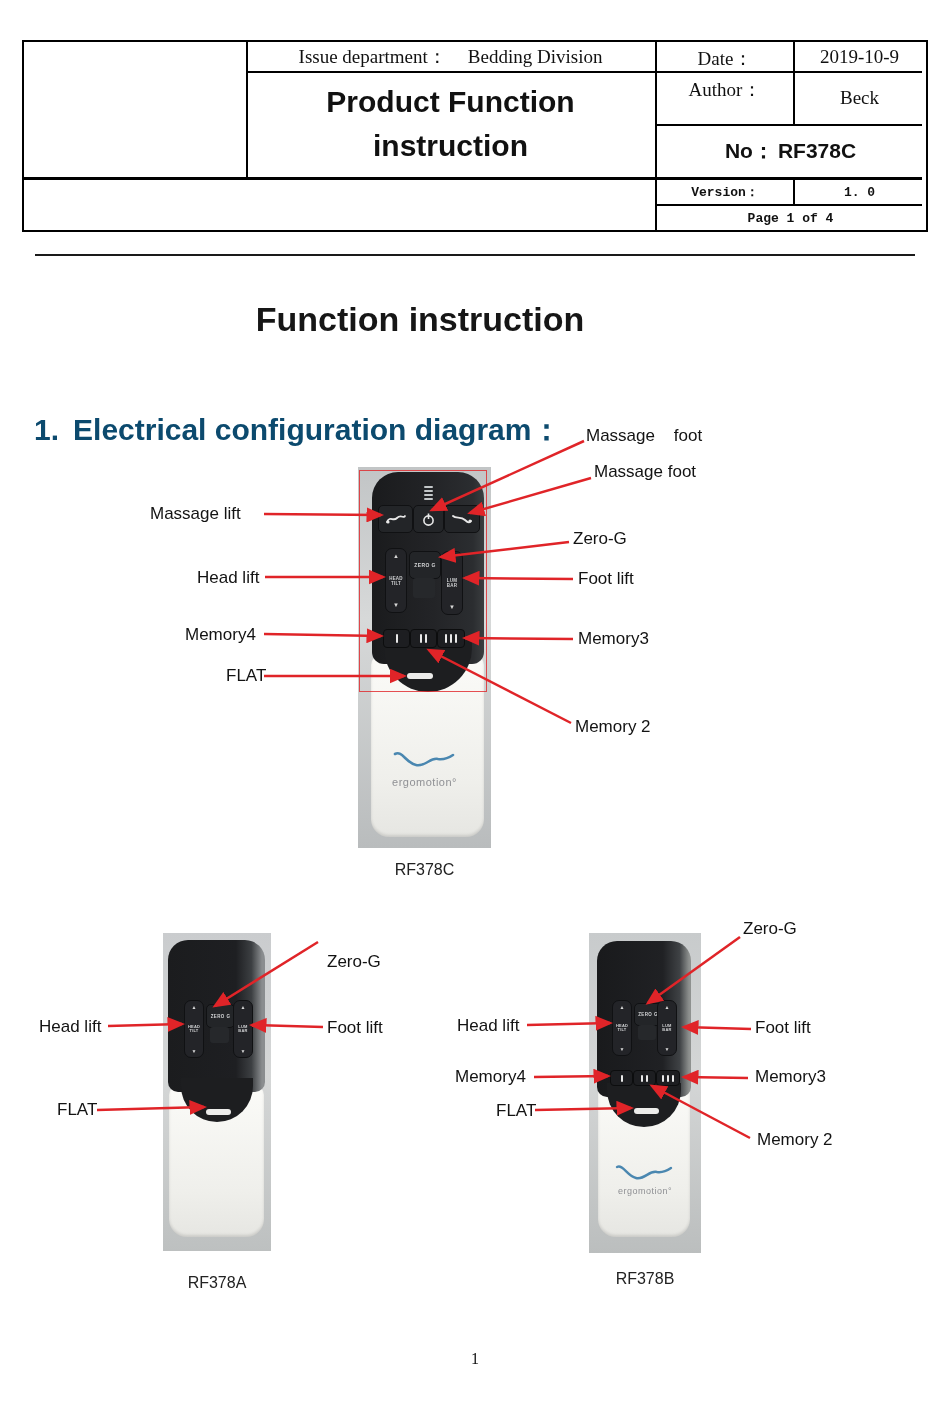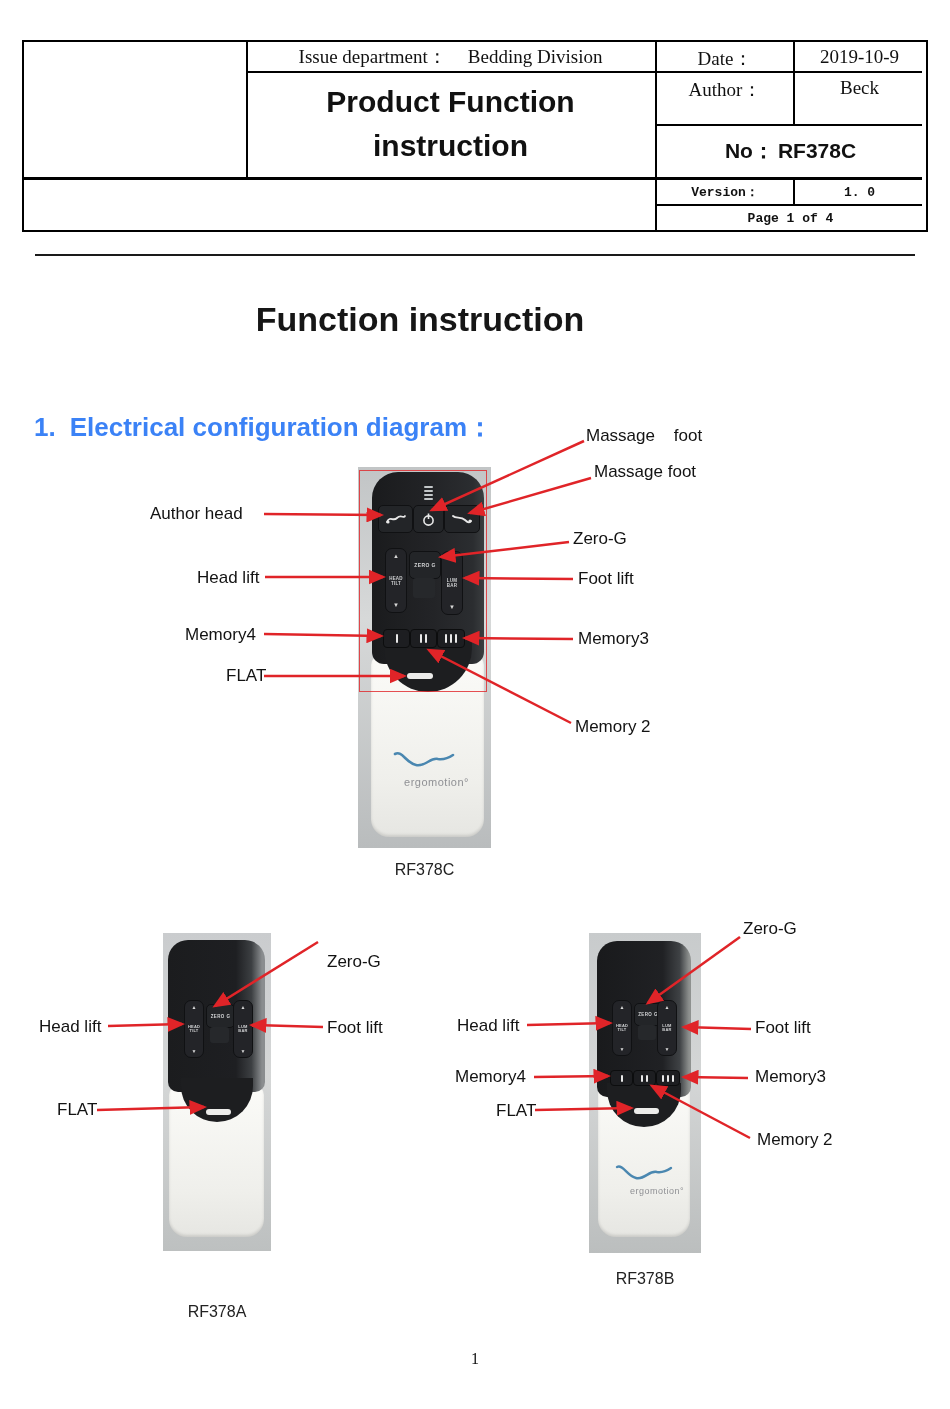--- a/index.html
+++ b/index.html
@@ -13,21 +13,21 @@
   .cell{position:absolute;display:flex;align-items:center;justify-content:center;text-align:center;}
   .serif{font-family:"Liberation Serif",serif;font-size:19px;}
   .mono{font-family:"Liberation Mono",monospace;font-size:13px;font-weight:bold;}
   .prod-title{font-family:"Liberation Sans",sans-serif;font-weight:bold;font-size:30px;line-height:44px;max-width:330px;}
   .no-cell{font-family:"Liberation Sans",sans-serif;font-weight:bold;font-size:21px;}
   .user-manual{font-family:"Liberation Serif",serif;font-size:21px;letter-spacing:1px;}
 
   
   .main-title{position:absolute;left:85px;top:300px;width:670px;text-align:center;
               font-size:34px;font-weight:bold;color:#161616;}
-  .section-h{position:absolute;left:34px;top:410px;font-size:26px;font-weight:bold;color:#3b82f6;}
+  .section-h{position:absolute;left:34px;top:410px;font-size:30px;font-weight:bold;color:#0c4a6e;}
   .section-h .gap{margin-left:14px;}
 
   
   .lbl{position:absolute;font-size:17px;line-height:20px;color:#131313;}
   .pre{white-space:pre;}
   .cap{position:absolute;font-size:16px;color:#222;text-align:center;}
 
   
   .photo{position:absolute;background:linear-gradient(180deg,#c2c5c6,#d7d9d9 40%,#b9bcbd);}
   .white-body{position:absolute;background:linear-gradient(180deg,#fbfbf8,#efefeb 70%,#e6e6e2);
@@ -44,21 +44,21 @@
   .zg{position:absolute;background:#232528;border:1px solid #101113;border-radius:5px;
       display:flex;align-items:center;justify-content:center;
       color:#d4d5d7;font-weight:bold;font-size:5px;letter-spacing:.4px;}
   .connector{position:absolute;background:#26282b;border-radius:3px;}
   .memseg{position:absolute;background:#1d1e21;border:1px solid #0c0d0e;border-radius:4px;
           display:flex;align-items:center;justify-content:center;gap:3px;}
   .tick{width:2px;height:9px;background:#e9e9e9;border-radius:1px;}
   .tick.sm{height:7px;}
   .flatbar{position:absolute;background:#ececea;border-radius:3px;}
   .ind{position:absolute;width:9px;height:2px;background:#c3c7c9;border-radius:1px;}
-  .logo-txt{position:absolute;text-align:center;color:#8f9094;letter-spacing:.5px;margin-left:12px;}
+  .logo-txt{position:absolute;text-align:center;color:#8f9094;letter-spacing:.5px;}
   .red-rect{position:absolute;border:1.5px solid rgba(224,36,40,.8);}
 
   .arrows{position:absolute;left:0;top:0;pointer-events:none;}
   .footer-num{position:absolute;left:0;top:1350px;width:950px;text-align:center;
               font-family:"Liberation Serif",serif;font-size:16px;color:#111;}
 </style>
 </head>
 <body>
 
 <div class="page">
@@ -78,21 +78,21 @@
     <div class="cell serif" style="left:224px;top:0;width:405px;height:29px;gap:15px;">
       <span>Issue department：</span>
       <span style="margin-left:6px;">Bedding Division</span>
     </div>
     <div class="cell serif" style="left:633px;top:0;width:136px;height:33px;">Date：</div>
     <div class="cell serif" style="left:771px;top:0;width:129px;height:29px;">2019-10-9</div>
     <div class="cell serif" style="left:633px;top:29px;width:136px;height:53px;align-items:flex-start;padding-top:6px;box-sizing:border-box;">Author：</div>
     <div class="cell" style="left:224px;top:29px;width:405px;height:106px;">
       <div class="prod-title">Product Function instruction</div>
     </div>
-    <div class="cell serif" style="left:771px;top:29px;width:129px;height:53px;align-items:flex-start;padding-top:6px;box-sizing:border-box;">Beck</div>
+    <div class="cell serif" style="left:771px;top:29px;width:129px;height:53px;align-items:flex-start;padding-top:16px;box-sizing:border-box;">Beck</div>
     <div class="cell no-cell" style="left:633px;top:82px;width:267px;height:53px;">
       <span>No：</span>
       <span style="margin-left:4px;">RF378C</span>
     </div>
     <div class="cell mono" style="left:633px;top:138px;width:136px;height:24px;">Version：</div>
     <div class="cell mono" style="left:771px;top:138px;width:129px;height:24px;">1. 0</div>
     <div class="cell mono" style="left:633px;top:164px;width:267px;height:24px;">Page 1 of 4</div>
   </div>
 
   <div class="abs" style="left:35px;top:254px;width:880px;height:2px;background:#1a1a1a;"></div>
@@ -165,21 +165,21 @@
     <svg class="abs" style="left:34px;top:281px;" width="64" height="24" viewBox="0 0 64 24">
       <path d="M3 6 C10 2 14 15 24 17 C34 19 38 9 46 11 C53 12 58 9 61 7" fill="none" stroke="#4a87b0" stroke-width="2.6" stroke-linecap="round"></path>
     </svg>
     <div class="logo-txt" style="left:0;top:309px;width:133px;font-size:11px;">ergomotion°</div>
   </div>
 
   <div class="red-rect" style="left:359px;top:470px;width:126px;height:220px;"></div>
 
   <div class="lbl pre" style="left:586px;top:426px;">Massage    foot</div>
   <div class="lbl" style="left:594px;top:462px;">Massage foot</div>
-  <div class="lbl" style="left:150px;top:504px;">Author head</div>
+  <div class="lbl" style="left:150px;top:504px;">Massage lift</div>
   <div class="lbl" style="left:573px;top:529px;">Zero-G</div>
   <div class="lbl" style="left:197px;top:568px;">Head lift</div>
   <div class="lbl" style="left:578px;top:569px;">Foot lift</div>
   <div class="lbl" style="left:185px;top:625px;">Memory4</div>
   <div class="lbl" style="left:578px;top:629px;">Memory3</div>
   <div class="lbl" style="left:226px;top:666px;">FLAT</div>
   <div class="lbl" style="left:575px;top:717px;">Memory 2</div>
   <div class="cap" style="left:358px;top:861px;width:133px;">RF378C</div>
 
   <div class="photo" style="left:163px;top:933px;width:108px;height:318px;background:linear-gradient(180deg,#caccce,#d5d7d7 45%,#bdc0c0);">
@@ -200,21 +200,21 @@
       <span class="ptxt" style="font-size:4px;line-height:4.5px;"><span>LUM</span><br><span>BAR</span></span>
       <span class="tri" style="font-size:5px;">▼</span>
     </div>
     <div class="flatbar" style="left:43px;top:176px;width:25px;height:6px;"></div>
   </div>
 
   <div class="lbl" style="left:327px;top:952px;">Zero-G</div>
   <div class="lbl" style="left:39px;top:1017px;">Head lift</div>
   <div class="lbl" style="left:327px;top:1018px;">Foot lift</div>
   <div class="lbl" style="left:57px;top:1100px;">FLAT</div>
-  <div class="cap" style="left:163px;top:1274px;width:108px;margin-top:29px;">RF378A</div>
+  <div class="cap" style="left:163px;top:1274px;width:108px;">RF378A</div>
 
   <div class="photo" style="left:589px;top:933px;width:112px;height:320px;background:linear-gradient(180deg,#c8cbcc,#d4d6d6 45%,#bbbebe);">
     <div class="white-body" style="left:9px;top:150px;width:92px;height:154px;"></div>
     <div class="black-body" style="left:8px;top:8px;width:94px;height:156px;border-radius:20px 20px 10px 10px;
          background:linear-gradient(90deg,#191a1c,#202124 70%,#3f4245 88%,#8e918f 98%);"></div>
     <div class="chin" style="left:18px;top:150px;width:74px;height:44px;border-radius:0 0 37px 37px;"></div>
 
     <div class="pill" style="left:23px;top:67px;width:20px;height:56px;padding:3px 0;">
       <span class="tri" style="font-size:5px;">▲</span>
       <span class="ptxt" style="font-size:4px;line-height:4.5px;"><span>HEAD</span><br><span>TILT</span></span>

